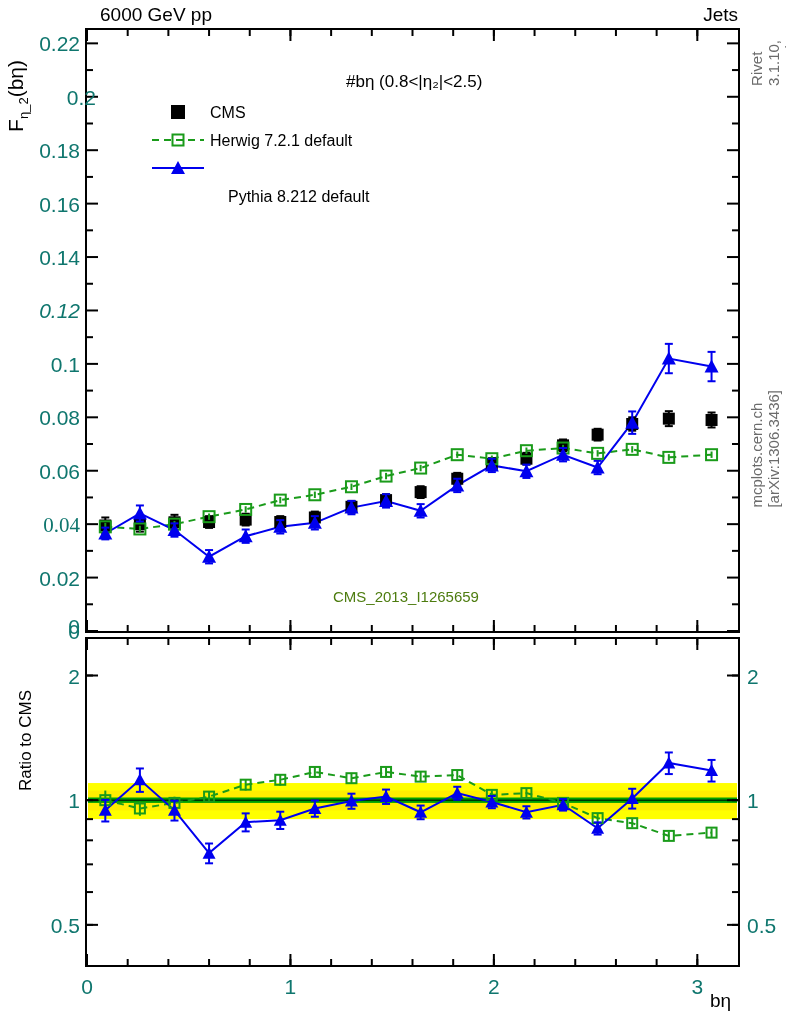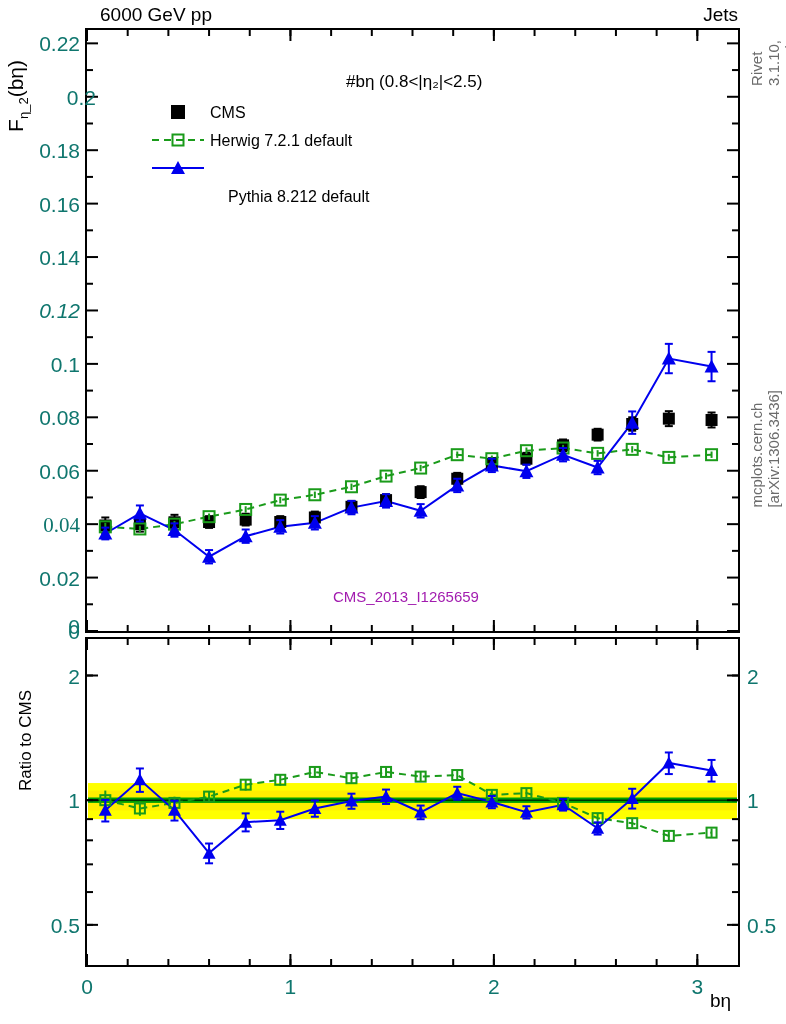--- a/index.html
+++ b/index.html
@@ -25,21 +25,21 @@
   .vr{position:absolute;font-size:15px;color:#6b6b6b;transform-origin:left top;transform:rotate(-90deg) translate(-100%,0);}
   #vr1{left:748px;top:40px;}
   #vr2{left:748px;top:390px;}
 
   .tick-lbl{position:absolute;font-size:21px;color:#0f766e;}
   .axis-title{position:absolute;font-size:19px;}
 
   .legend-lbl{position:absolute;font-size:16px;}
 
   svg{position:absolute;left:0;top:0;overflow:visible;}
-  #watermark{font-size:15px;color:#a21caf;}
+  #watermark{font-size:15px;color:#4d7c0f;}
   #plot-title{font-size:17px;}
 </style>
 </head>
 <body>
 
 <div id="root">
 
   <div class="txt" id="hdr-left">6000 GeV pp</div>
   <div class="txt" id="hdr-right">Jets</div>
   <div id="hdr-rule"></div>

